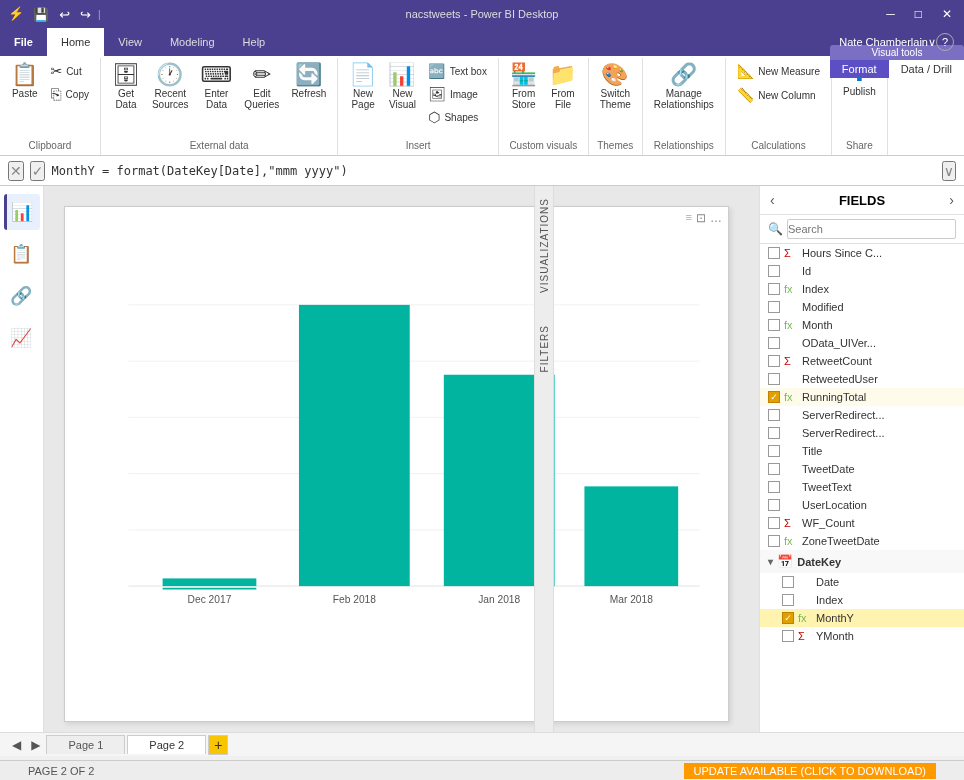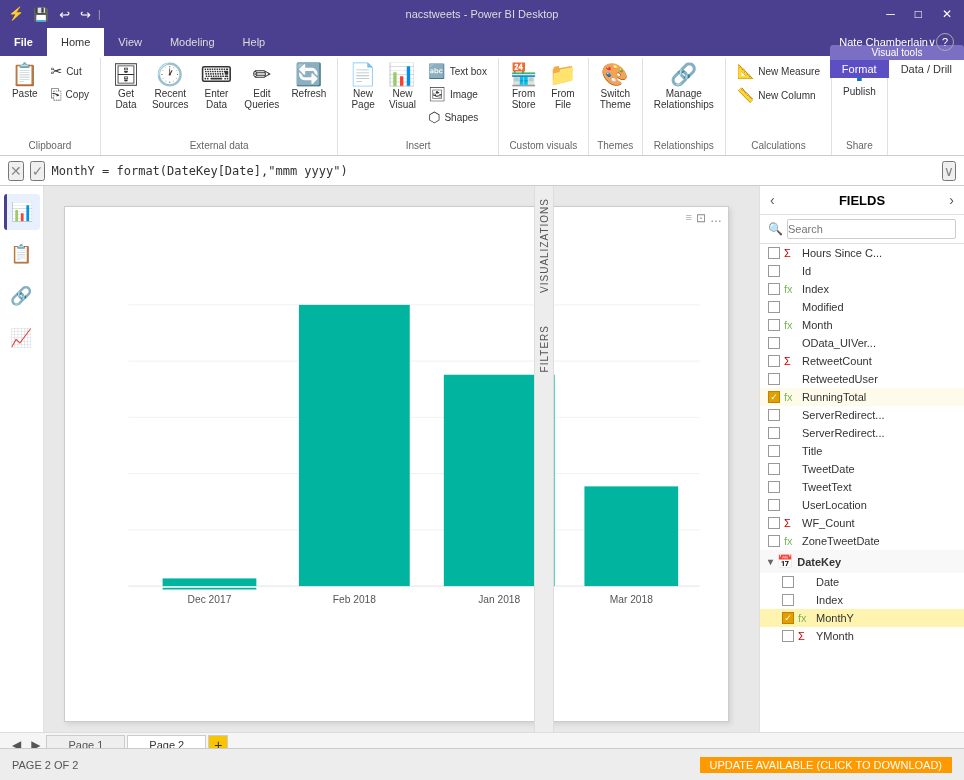--- a/index.html
+++ b/index.html
@@ -298,27 +298,27 @@
       display: flex;
       align-items: center;
       justify-content: center;
       cursor: pointer;
       font-size: 14px;
       color: #333;
     }
 
     
     #status-bar {
-      height: 32px;
+      height: 20px;
       background: #ededed;
       border-top: 1px solid #ccc;
       display: flex;
       align-items: center;
       justify-content: space-between;
-      padding: 0 12px;
+      padding: 0 28px;
       font-size: 11px;
       color: #555;
       position: absolute;
       bottom: 0;
       left: 0;
       right: 0;
     }
     .status-update {
       background: #ff9900;
       color: white;

